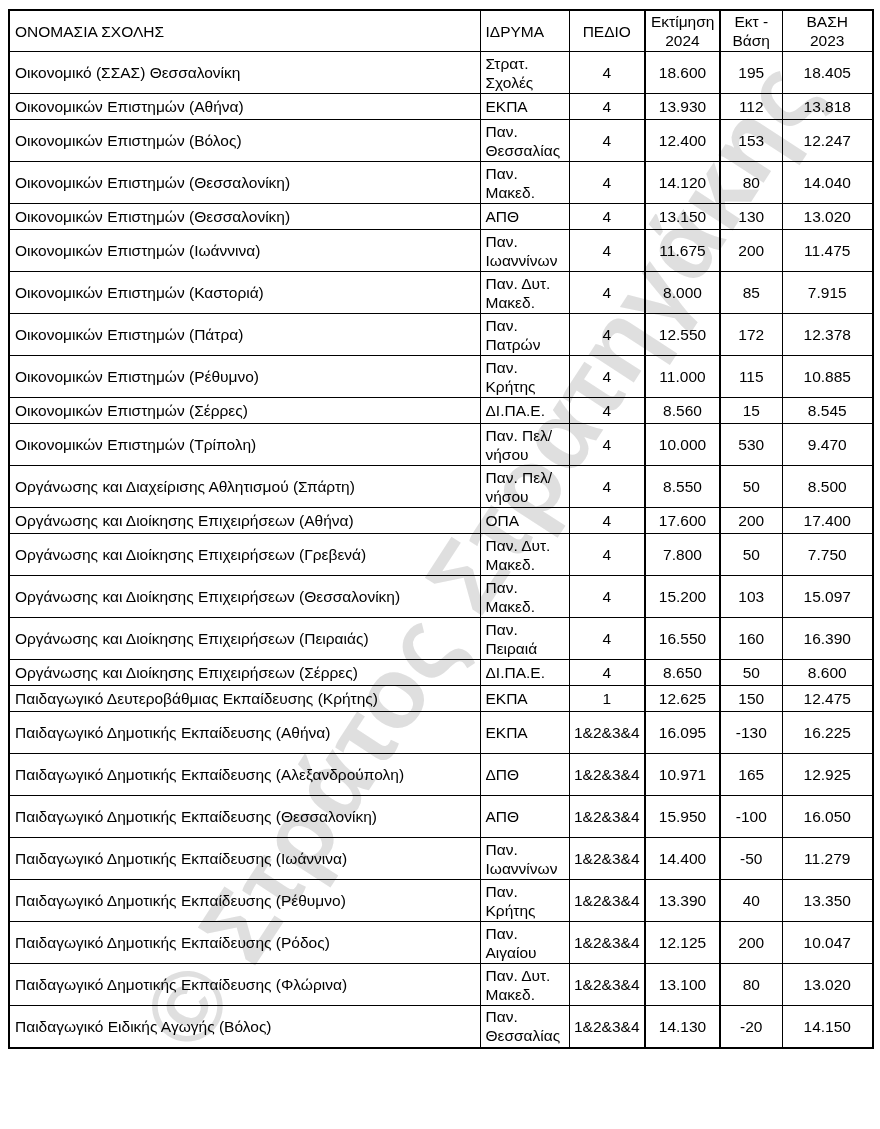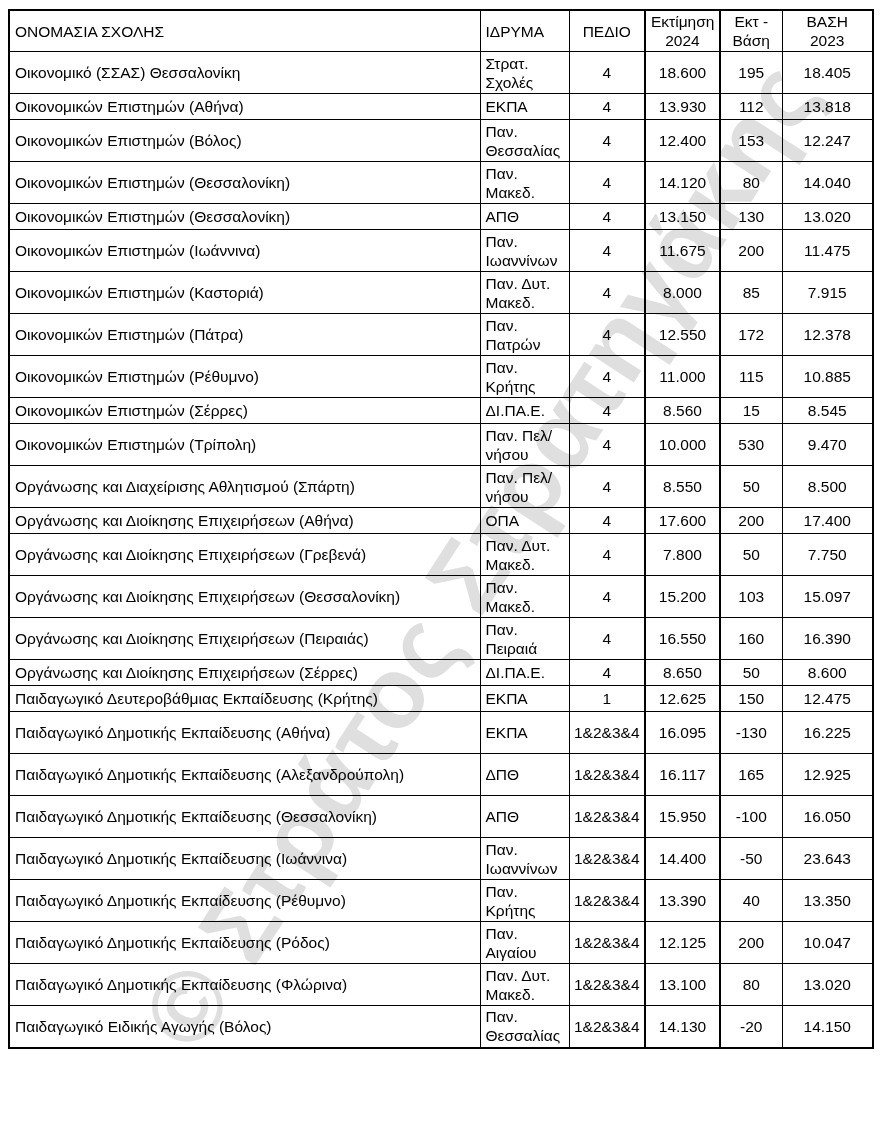--- a/index.html
+++ b/index.html
@@ -238,39 +238,39 @@
           <td class="col-institution">ΕΚΠΑ</td>
           <td class="col-field">1&amp;2&amp;3&amp;4</td>
           <td class="col-estimate_2024">16.095</td>
           <td class="col-diff">-130</td>
           <td class="col-base_2023">16.225</td>
         </tr>
         <tr class="tall">
           <td class="col-name">Παιδαγωγικό Δημοτικής Εκπαίδευσης (Αλεξανδρούπολη)</td>
           <td class="col-institution">ΔΠΘ</td>
           <td class="col-field">1&amp;2&amp;3&amp;4</td>
-          <td class="col-estimate_2024">16.117</td>
+          <td class="col-estimate_2024">10.971</td>
           <td class="col-diff">165</td>
           <td class="col-base_2023">12.925</td>
         </tr>
         <tr class="tall">
           <td class="col-name">Παιδαγωγικό Δημοτικής Εκπαίδευσης (Θεσσαλονίκη)</td>
           <td class="col-institution">ΑΠΘ</td>
           <td class="col-field">1&amp;2&amp;3&amp;4</td>
           <td class="col-estimate_2024">15.950</td>
           <td class="col-diff">-100</td>
           <td class="col-base_2023">16.050</td>
         </tr>
         <tr class="tall">
           <td class="col-name">Παιδαγωγικό Δημοτικής Εκπαίδευσης (Ιωάννινα)</td>
           <td class="col-institution">Παν. Ιωαννίνων</td>
           <td class="col-field">1&amp;2&amp;3&amp;4</td>
           <td class="col-estimate_2024">14.400</td>
           <td class="col-diff">-50</td>
-          <td class="col-base_2023">23.643</td>
+          <td class="col-base_2023">11.279</td>
         </tr>
         <tr class="tall">
           <td class="col-name">Παιδαγωγικό Δημοτικής Εκπαίδευσης (Ρέθυμνο)</td>
           <td class="col-institution">Παν. Κρήτης</td>
           <td class="col-field">1&amp;2&amp;3&amp;4</td>
           <td class="col-estimate_2024">13.390</td>
           <td class="col-diff">40</td>
           <td class="col-base_2023">13.350</td>
         </tr>
         <tr class="tall">

